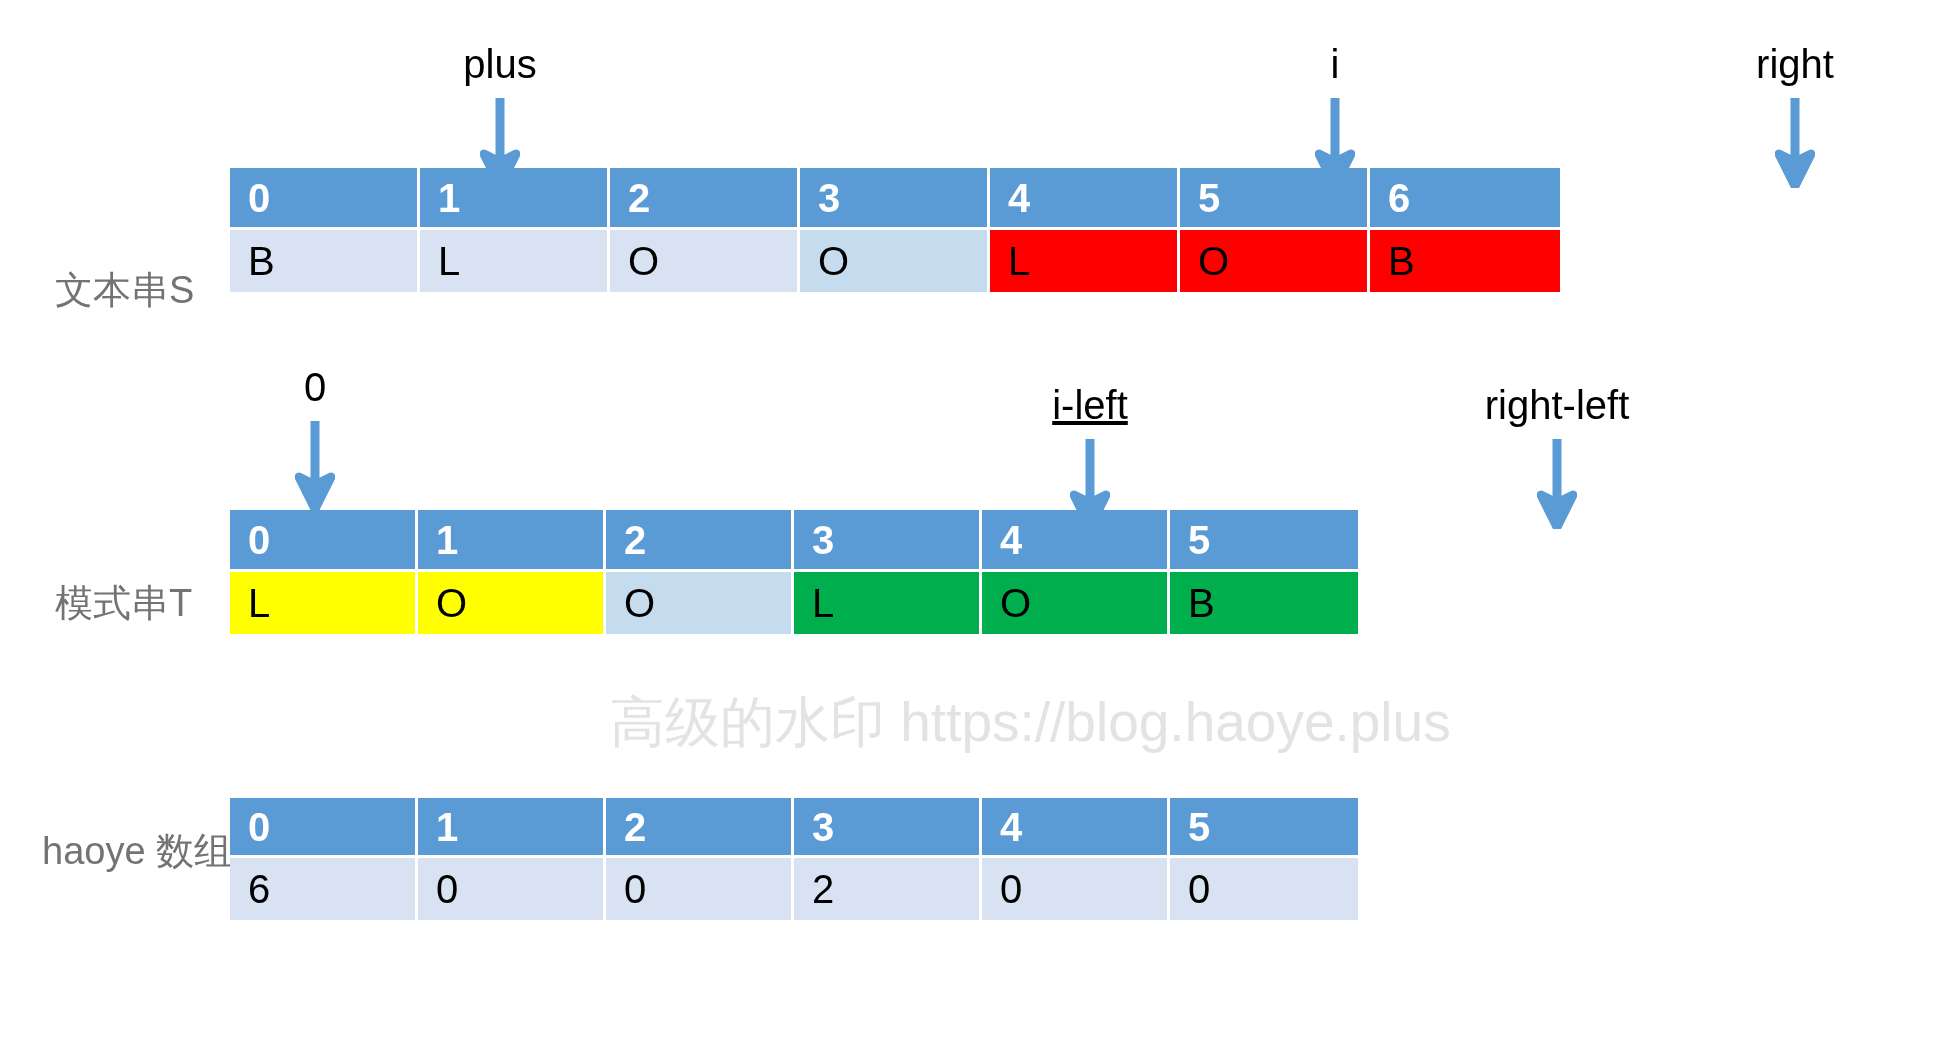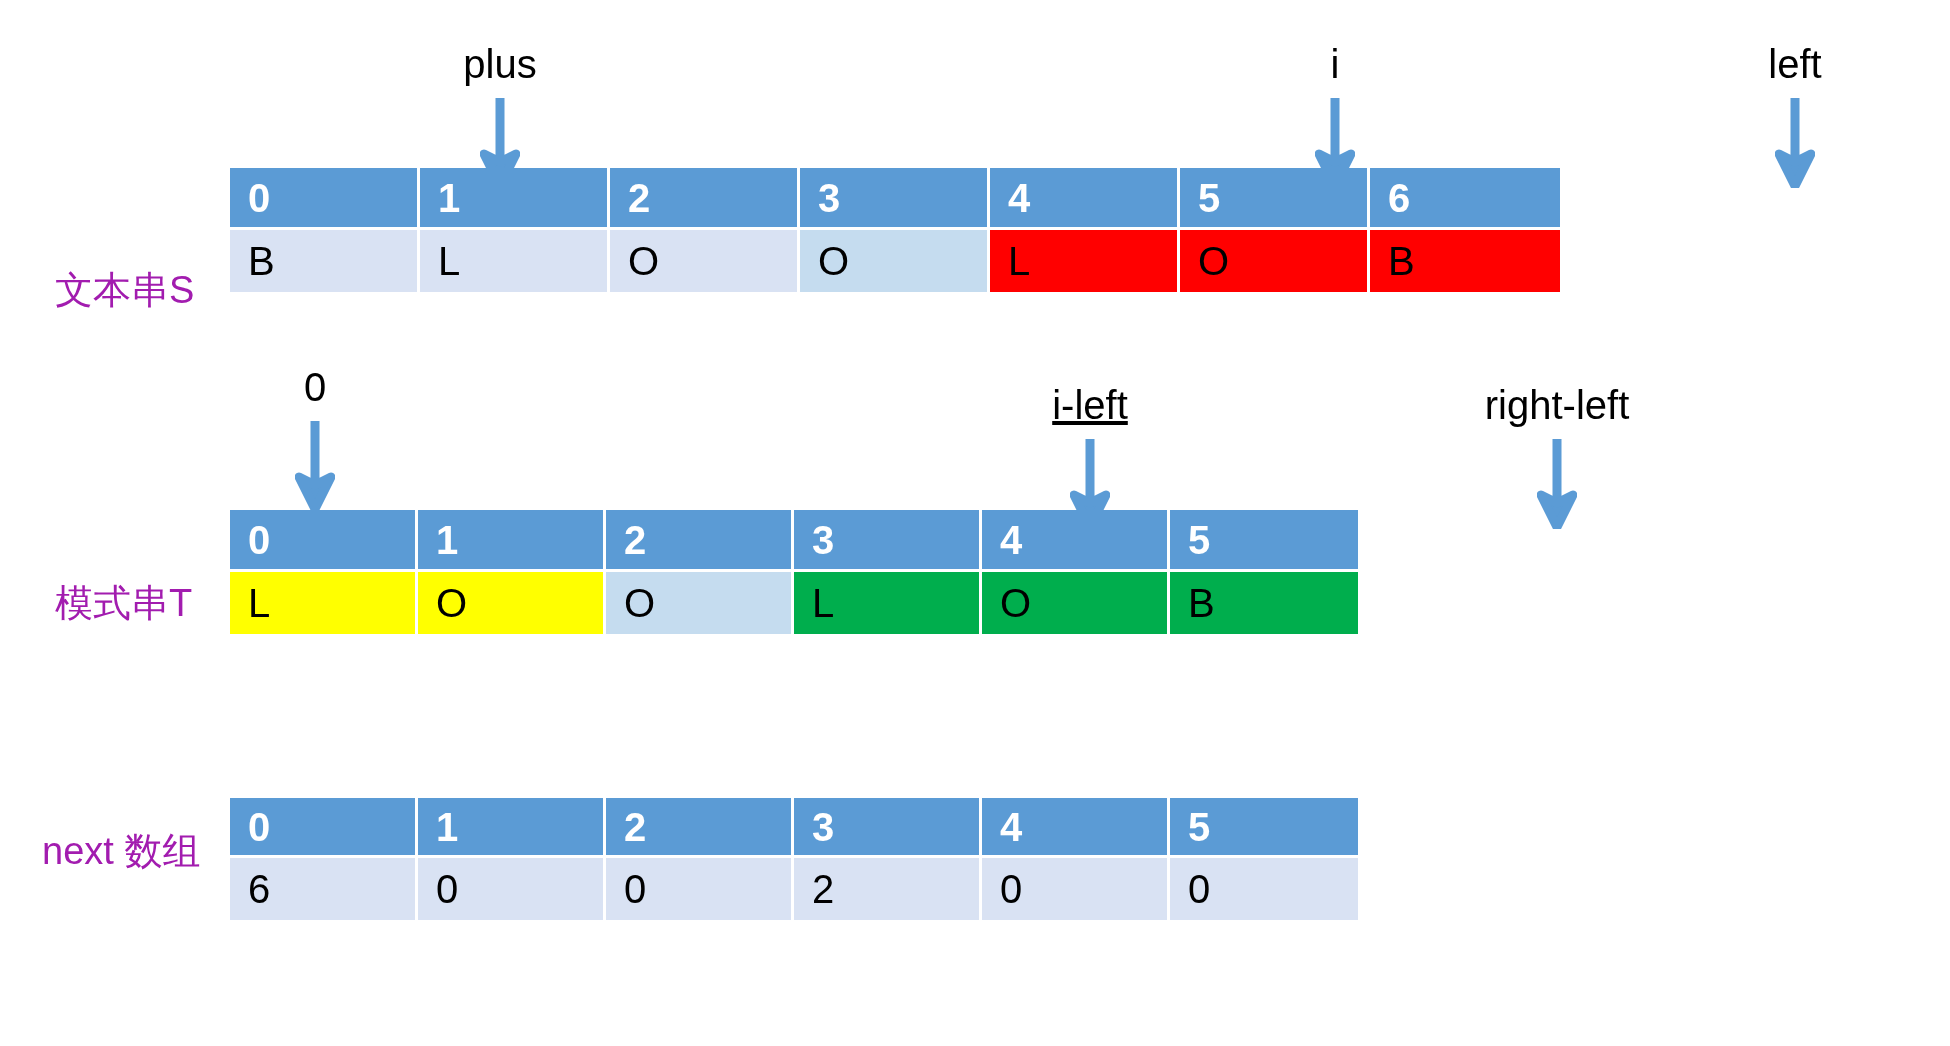--- a/index.html
+++ b/index.html
@@ -16,21 +16,21 @@
     width: 1950px;
     height: 1046px;
     background: #ffffff;
     overflow: hidden;
   }
 
   
   .row-label {
     position: absolute;
     font-size: 38px;
-    color: #a21caf;
+    color: #737373;
     white-space: nowrap;
     text-align: right;
     line-height: 1;
   }
 
   
   .pointer {
     position: absolute;
     width: 0;
     height: 0;
@@ -110,21 +110,21 @@
   <div class="pointer" style="left:1335px; top:44px;">
     <div class="ptr-label" style="top:0px;">i</div>
     <div class="ptr-arrow" style="top:54px;">
       <svg width="40" height="90" viewBox="0 0 40 90">
         <path d="M20 0 L20 62 M20 88 L4 56 L20 64 L36 56 Z" fill="#5B9BD5" stroke="#5B9BD5" stroke-width="9" stroke-linejoin="round"></path>
       </svg>
     </div>
   </div>
 
   <div class="pointer" style="left:1795px; top:44px;">
-    <div class="ptr-label" style="top:0px;">left</div>
+    <div class="ptr-label" style="top:0px;">right</div>
     <div class="ptr-arrow" style="top:54px;">
       <svg width="40" height="90" viewBox="0 0 40 90">
         <path d="M20 0 L20 62 M20 88 L4 56 L20 64 L36 56 Z" fill="#5B9BD5" stroke="#5B9BD5" stroke-width="9" stroke-linejoin="round"></path>
       </svg>
     </div>
   </div>
 
   <div class="row-label" style="left:55px; top:271px;">文本串S</div>
 
   <div class="grid" style="left:230px; top:168px; width:1330px;">
@@ -189,22 +189,23 @@
     <div class="grid-row">
       <div class="cell body-cell" style="width:188px; height:62px; background:#FFFF00;">L</div>
       <div class="cell body-cell" style="width:188px; height:62px; background:#FFFF00;">O</div>
       <div class="cell body-cell" style="width:188px; height:62px; background:#C5DCEF;">O</div>
       <div class="cell body-cell" style="width:188px; height:62px; background:#00AE4D;">L</div>
       <div class="cell body-cell" style="width:188px; height:62px; background:#00AE4D;">O</div>
       <div class="cell body-cell" style="width:188px; height:62px; background:#00AE4D;">B</div>
     </div>
   </div>
 
-
-  <div class="row-label" style="left:42px; top:832px;">next 数组</div>
+  <div class="watermark" style="left:610px; top:695px;">高级的水印  https://blog.haoye.plus</div>
+
+  <div class="row-label" style="left:42px; top:832px;">haoye 数组</div>
 
   <div class="grid" style="left:230px; top:798px; width:1130px;">
     <div class="grid-row">
       <div class="cell hdr" style="width:188px; height:60px;">0</div>
       <div class="cell hdr" style="width:188px; height:60px;">1</div>
       <div class="cell hdr" style="width:188px; height:60px;">2</div>
       <div class="cell hdr" style="width:188px; height:60px;">3</div>
       <div class="cell hdr" style="width:188px; height:60px;">4</div>
       <div class="cell hdr" style="width:188px; height:60px;">5</div>
     </div>

